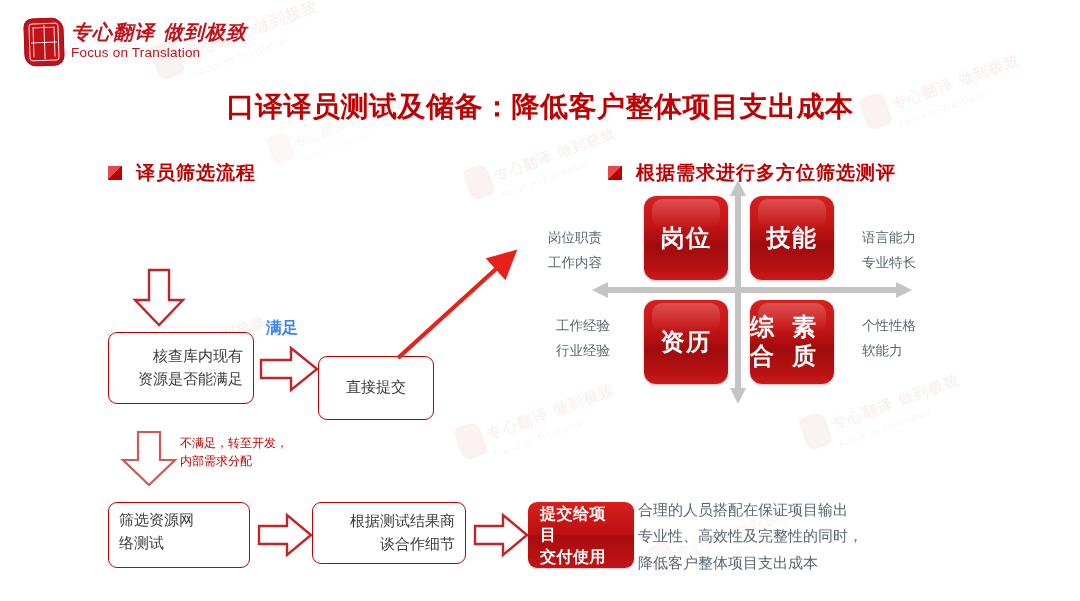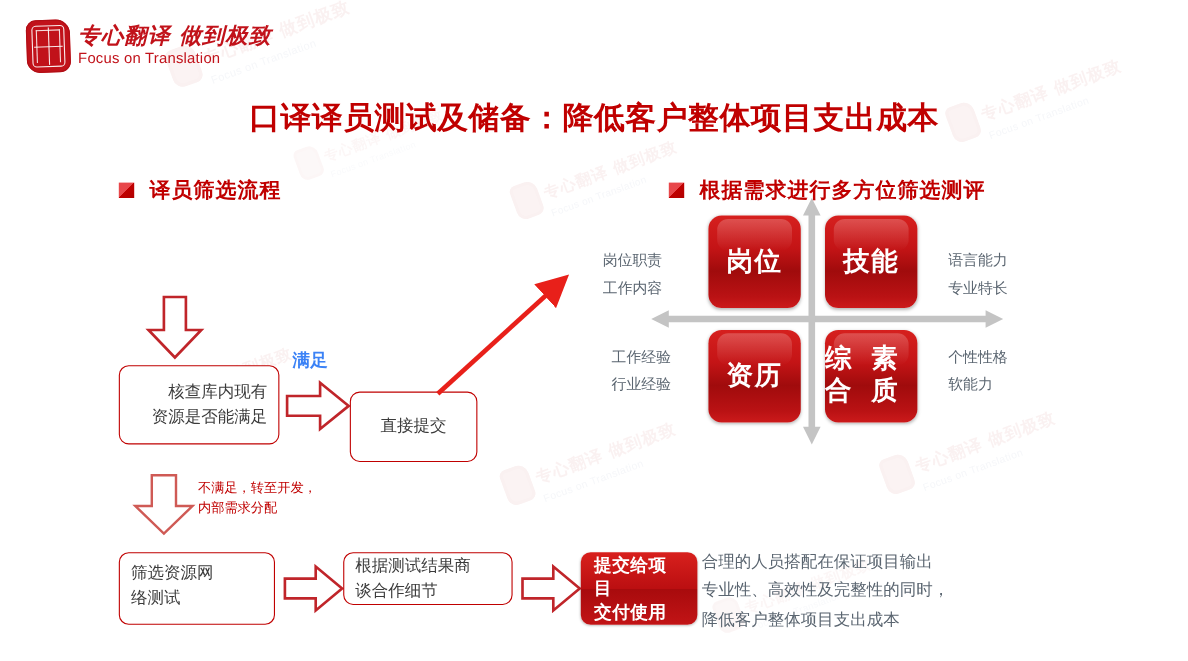--- a/index.html
+++ b/index.html
@@ -241,21 +241,21 @@
 
   <div class="box box-outline" style="left:108px;top:502px;width:142px;height:66px;flex-direction:column;align-items:flex-start;">
     <div>筛选资源网</div>
     <div>络测试</div>
   </div>
 
   <svg class="svg-abs" style="left:256px;top:512px;" width="58" height="46" viewBox="0 0 58 46">
     <polygon points="3,14 31,14 31,3 55,23 31,43 31,32 3,32" fill="#ffffff" stroke="#c0252a" stroke-width="2.4"></polygon>
   </svg>
 
-  <div class="box box-outline" style="left:312px;top:502px;width:154px;height:48px;flex-direction:column;align-items:flex-start;justify-content:center;">
+  <div class="box box-outline" style="left:312px;top:502px;width:154px;height:62px;flex-direction:column;align-items:flex-end;justify-content:center;">
     <div>根据测试结果商</div>
     <div>谈合作细节</div>
   </div>
 
   <svg class="svg-abs" style="left:472px;top:512px;" width="58" height="46" viewBox="0 0 58 46">
     <polygon points="3,14 31,14 31,3 55,23 31,43 31,32 3,32" fill="#ffffff" stroke="#c0252a" stroke-width="2.4"></polygon>
   </svg>
 
   <div class="box box-red" style="left:528px;top:502px;width:106px;height:66px;flex-direction:column;align-items:flex-start;justify-content:center;">
     <div>提交给项目</div>

